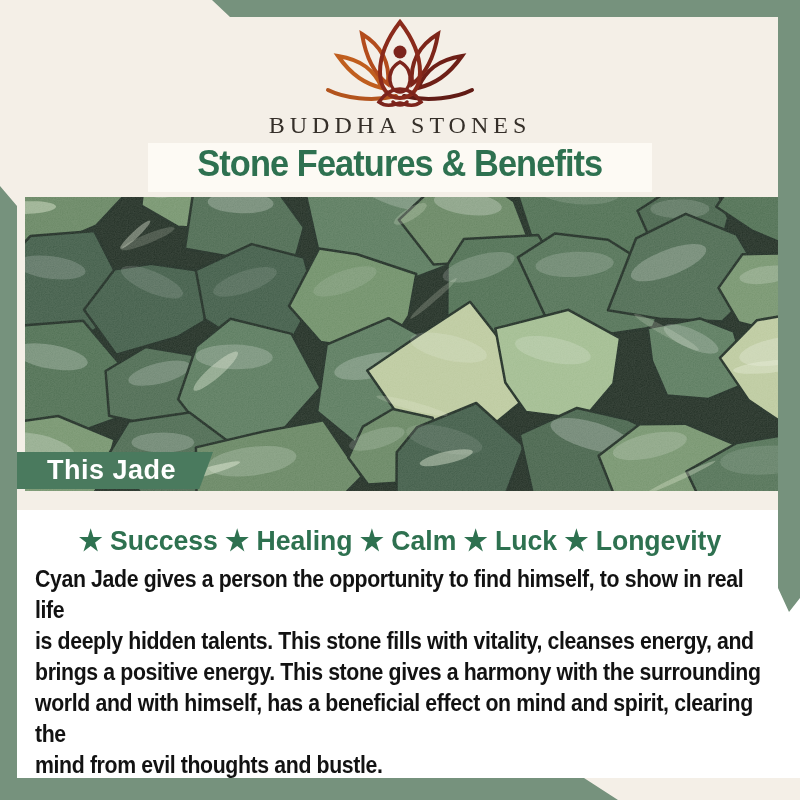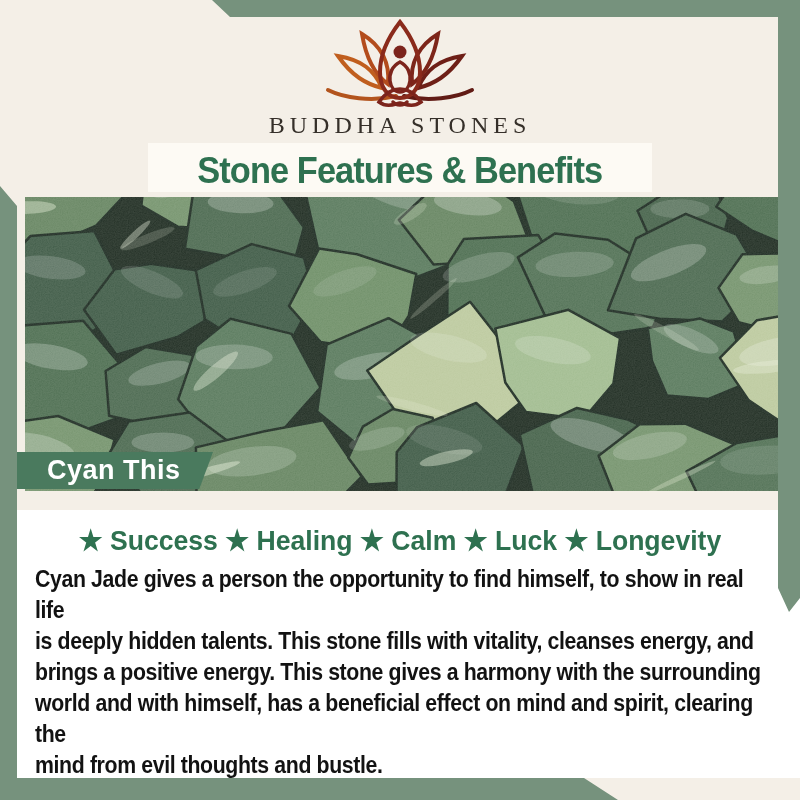--- a/index.html
+++ b/index.html
@@ -12,21 +12,21 @@
     clip-path:polygon(212px 0,800px 0,800px 598px,789px 612px,778px 588px,778px 17px,230px 17px);}
   .frame-bl{position:absolute;inset:0;background:#76927d;
     clip-path:polygon(0 186px,17px 206px,17px 778px,584px 778px,618px 800px,0 800px);}
 
   
   .logo-wrap{position:absolute;left:300px;top:18px;width:200px;height:92px;z-index:2;}
   .brand-name{position:absolute;left:0;top:112px;width:800px;text-align:center;
     font-family:"Liberation Serif",serif;font-size:24px;letter-spacing:5px;color:#352f29;z-index:2;}
 
   .title-box{position:absolute;left:148px;top:143px;width:504px;height:49px;background:#fdfaf4;z-index:2;
-    display:flex;align-items:flex-end;justify-content:center;}
+    display:flex;align-items:flex-start;justify-content:center;}
   .title-text{font-size:37px;font-weight:bold;color:#2e7150;white-space:nowrap;
     transform:scaleX(0.93);letter-spacing:-1px;}
 
   
   .photo{position:absolute;left:25px;top:197px;width:755px;height:294px;z-index:1;background:#16241a;}
   .photo svg{display:block;}
 
   
   .stone-banner{position:absolute;left:17px;top:452px;width:196px;height:37px;background:#4a7a5e;z-index:6;
     clip-path:polygon(0 0,100% 0,93% 100%,0 100%);display:flex;align-items:center;}
@@ -167,21 +167,21 @@
           <ellipse cx="745.4883456381503" cy="169.63268928648904" rx="37.540568756870925" ry="6.0252888929098845" fill="#eaf2dc" opacity="0.35" transform="rotate(-6 745.4883456381503 169.63268928648904)"></ellipse>
           <ellipse cx="641.5658250753768" cy="135.20434035826474" rx="37.04329742444679" ry="4.097047619521618" fill="#eaf2dc" opacity="0.20" transform="rotate(29 641.5658250753768 135.20434035826474)"></ellipse>
           <ellipse cx="110.27231491403654" cy="37.63810587627813" rx="20.298668903764337" ry="3.429855100810528" fill="#eaf2dc" opacity="0.38" transform="rotate(-43 110.27231491403654 37.63810587627813)"></ellipse>
           <ellipse cx="408.55498031596653" cy="101.35991930449381" rx="30.804938465356827" ry="2.9458145685493946" fill="#eaf2dc" opacity="0.20" transform="rotate(-41 408.55498031596653 101.35991930449381)"></ellipse>
         </g>
       <rect x="0" y="0" width="755" height="294" filter="url(#grain)" opacity="0.14"></rect>
     </svg>
   </div>
 
   <div class="stone-banner">
-    <span>Cyan This</span>
+    <span>This Jade</span>
   </div>
 
   <div class="panel"></div>
 
   <div class="benefits-line">★ Success ★ Healing ★ Calm ★ Luck ★ Longevity</div>
 
   <div class="description">Cyan Jade gives a person the opportunity to find himself, to show in real life
 is deeply hidden talents. This stone fills with vitality, cleanses energy, and
 brings a positive energy. This stone gives a harmony with the surrounding
 world and with himself, has a beneficial effect on mind and spirit, clearing the

